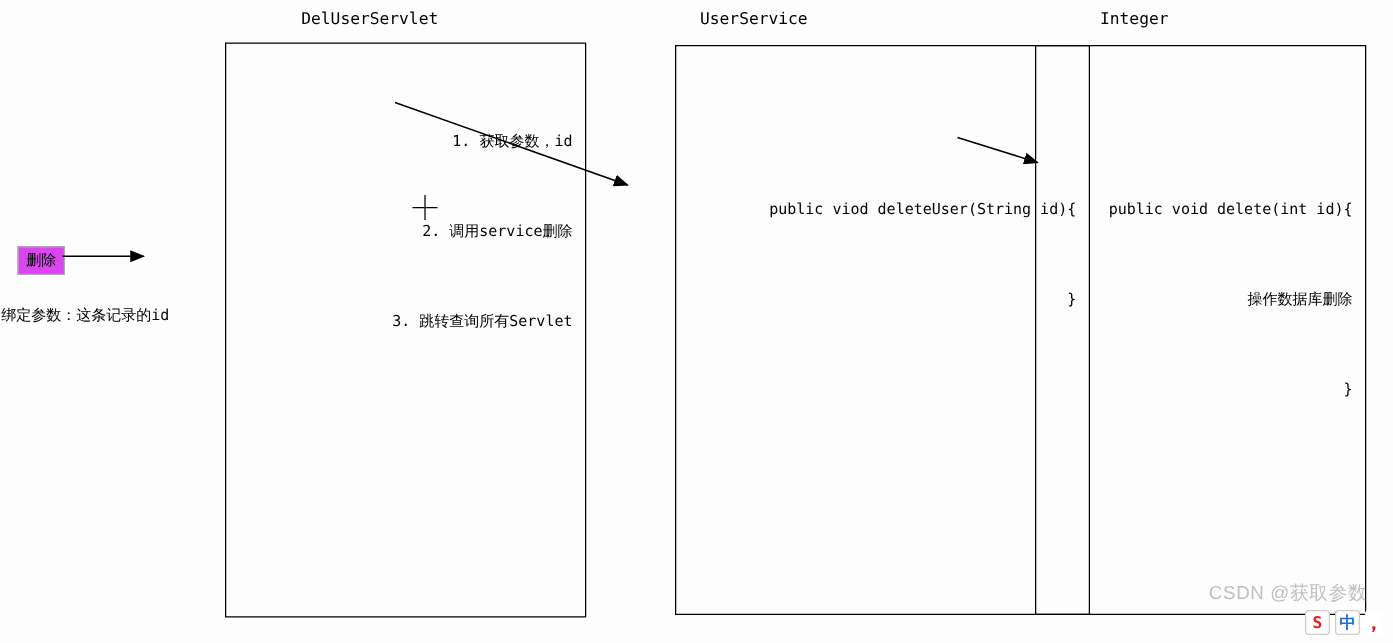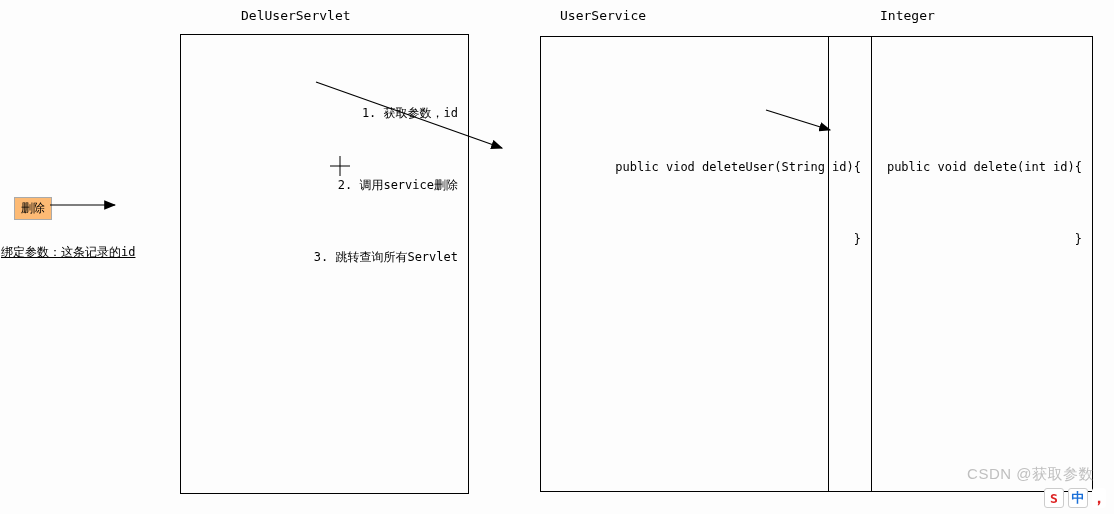--- a/index.html
+++ b/index.html
@@ -27,30 +27,29 @@
     .box-content {
       padding: 18px 10px 0 14px;
       font-size: 12px;
       line-height: 2.0;
       font-family: monospace, "SimSun";
       white-space: pre;
     }
     .btn {
       position: absolute;
       border: 1px solid #aaa;
-      background: #fdba74;
+      background: #d946ef;
       font-size: 12px;
       padding: 2px 6px;
       font-family: "SimSun", sans-serif;
     }
     .note {
       position: absolute;
       font-size: 12px;
       font-family: "SimSun", monospace;
-      text-decoration: underline;
     }
     .watermark {
       position: absolute;
       font-size: 15px;
       color: rgba(140,140,140,0.55);
       font-family: "Microsoft YaHei", sans-serif;
       letter-spacing: 0.5px;
     }
     .svg-layer {
       position: absolute;
@@ -99,20 +98,21 @@
 <div class="box" style="left:500px; top:36px; width:332px; height:456px;margin-left:40px;">
   <div class="box-content" style="padding-top:70px;">
     <div>public viod deleteUser(String id){</div>
     <div>}</div>
   </div>
 </div>
 
 <div class="box" style="left:828px; top:36px; width:265px; height:456px;">
   <div class="box-content" style="padding-top:70px;">
     <div>public void delete(int id){</div>
+    <div>    操作数据库删除</div>
     <div>}</div>
   </div>
 </div>
 
 <div class="btn" style="left:14px; top:197px;">删除</div>
 <div class="note" style="left:1px; top:244px;">绑定参数：这条记录的id</div>
 
 <div class="cursor-cross" style="left:329px; top:155px;">
   <svg width="22" height="22" viewBox="0 0 22 22">
     <line x1="11" y1="1" x2="11" y2="21" stroke="#000" stroke-width="1"></line>

